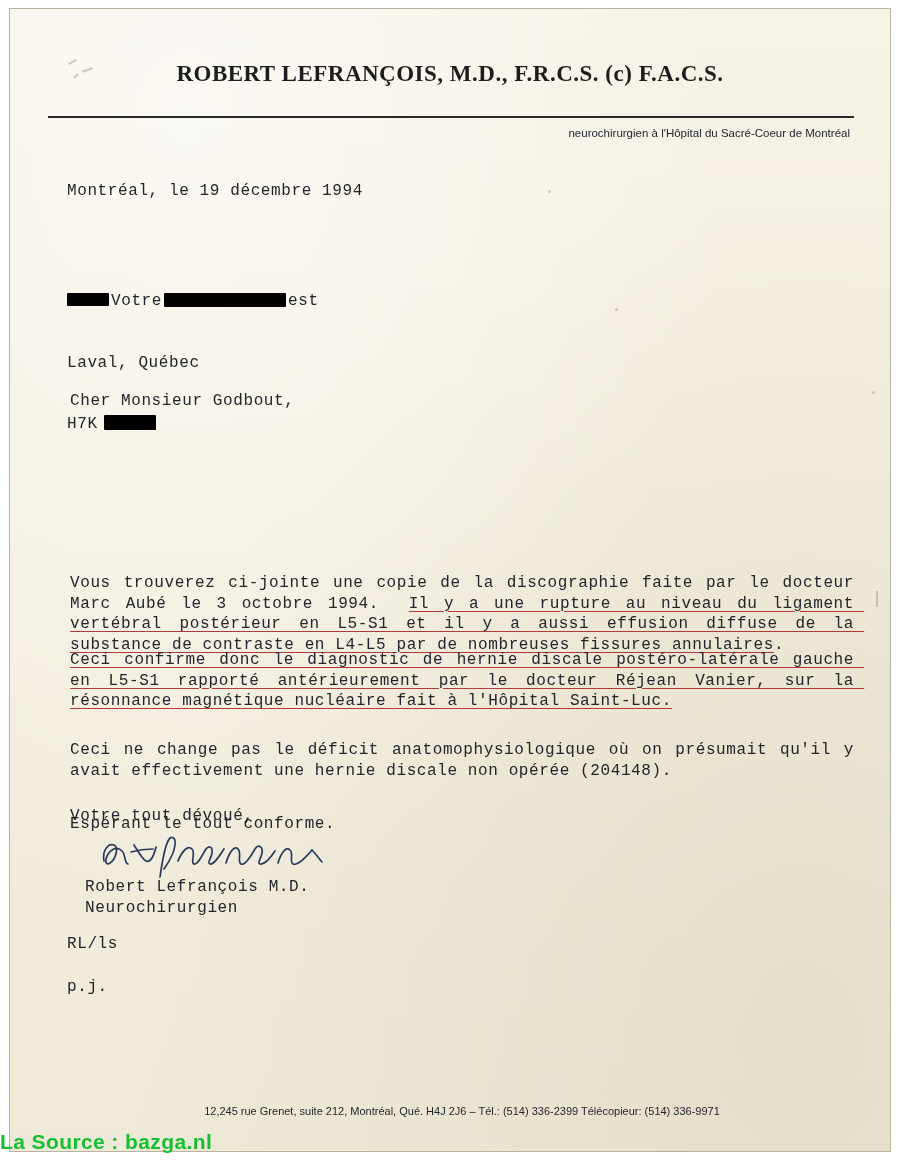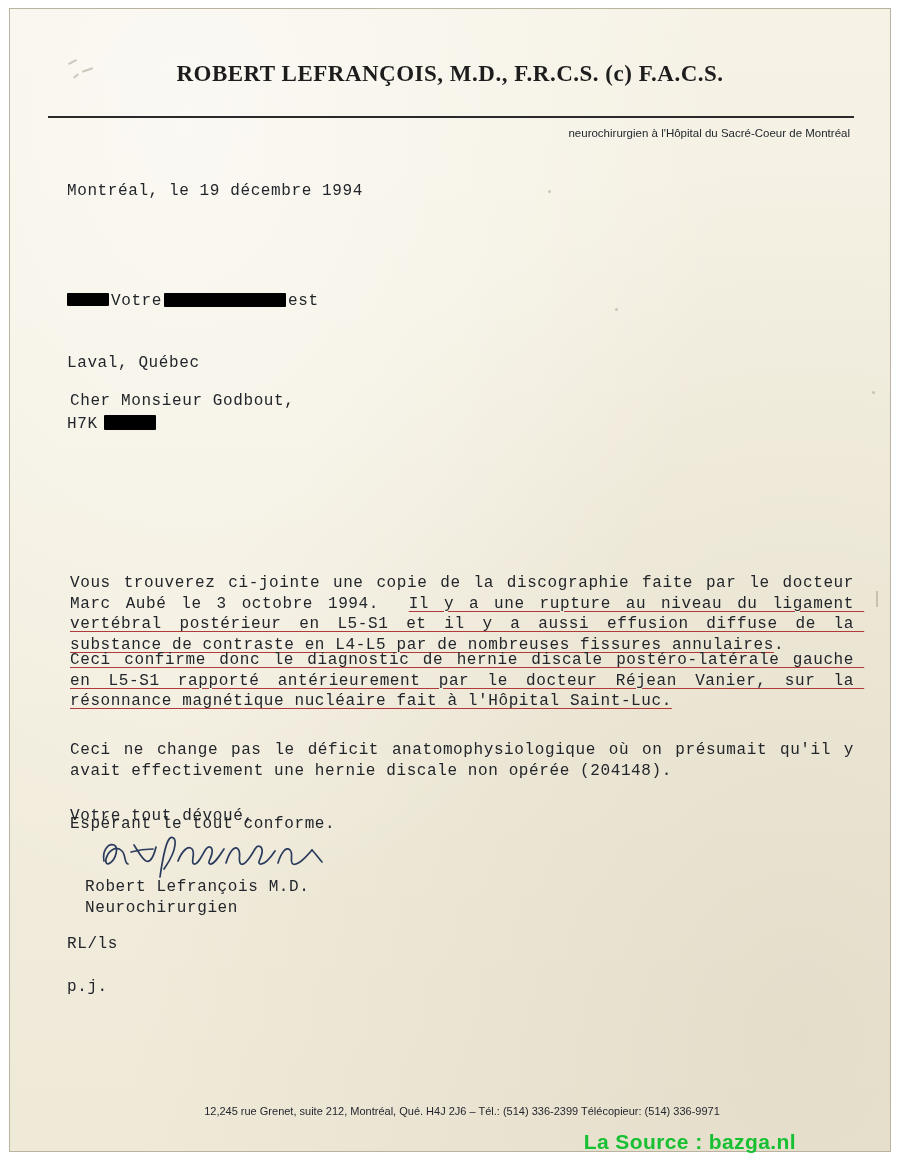--- a/index.html
+++ b/index.html
@@ -147,21 +147,21 @@
     font-size: 11px;
     color: #1f232a;
     white-space: nowrap;
     padding-left: 12px;
   }
   .watermark {
     position: absolute;
     left: 0;
     bottom: 6px;
     width: 100%;
-    text-align: right;
+    text-align: left;
     font-family: "Liberation Sans", sans-serif;
     font-size: 21px;
     font-weight: bold;
     color: #17c032;
     letter-spacing: 0.4px;
   }
 
   
   .speck { position: absolute; background: #a9a08c; opacity: .55; }
   .s1 { left: 58px; top: 52px; width: 9px; height: 2px; transform: rotate(-28deg); }

